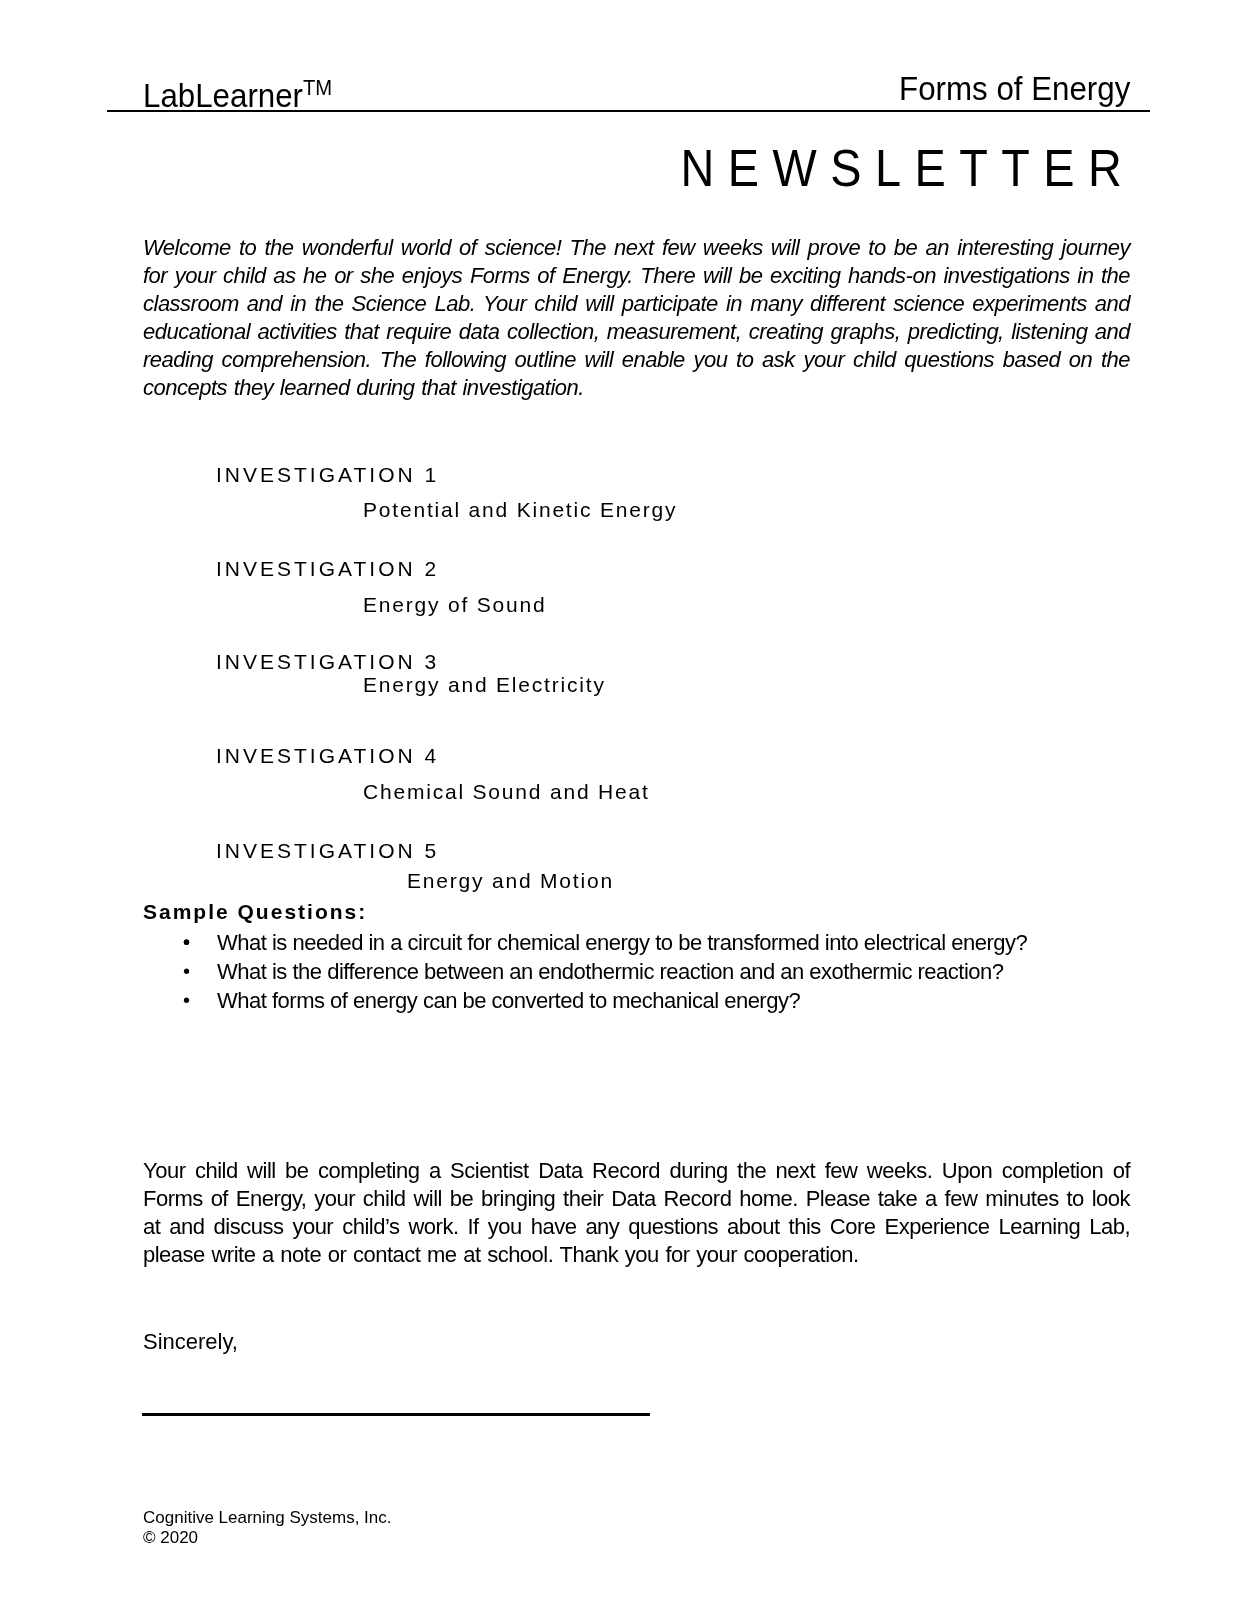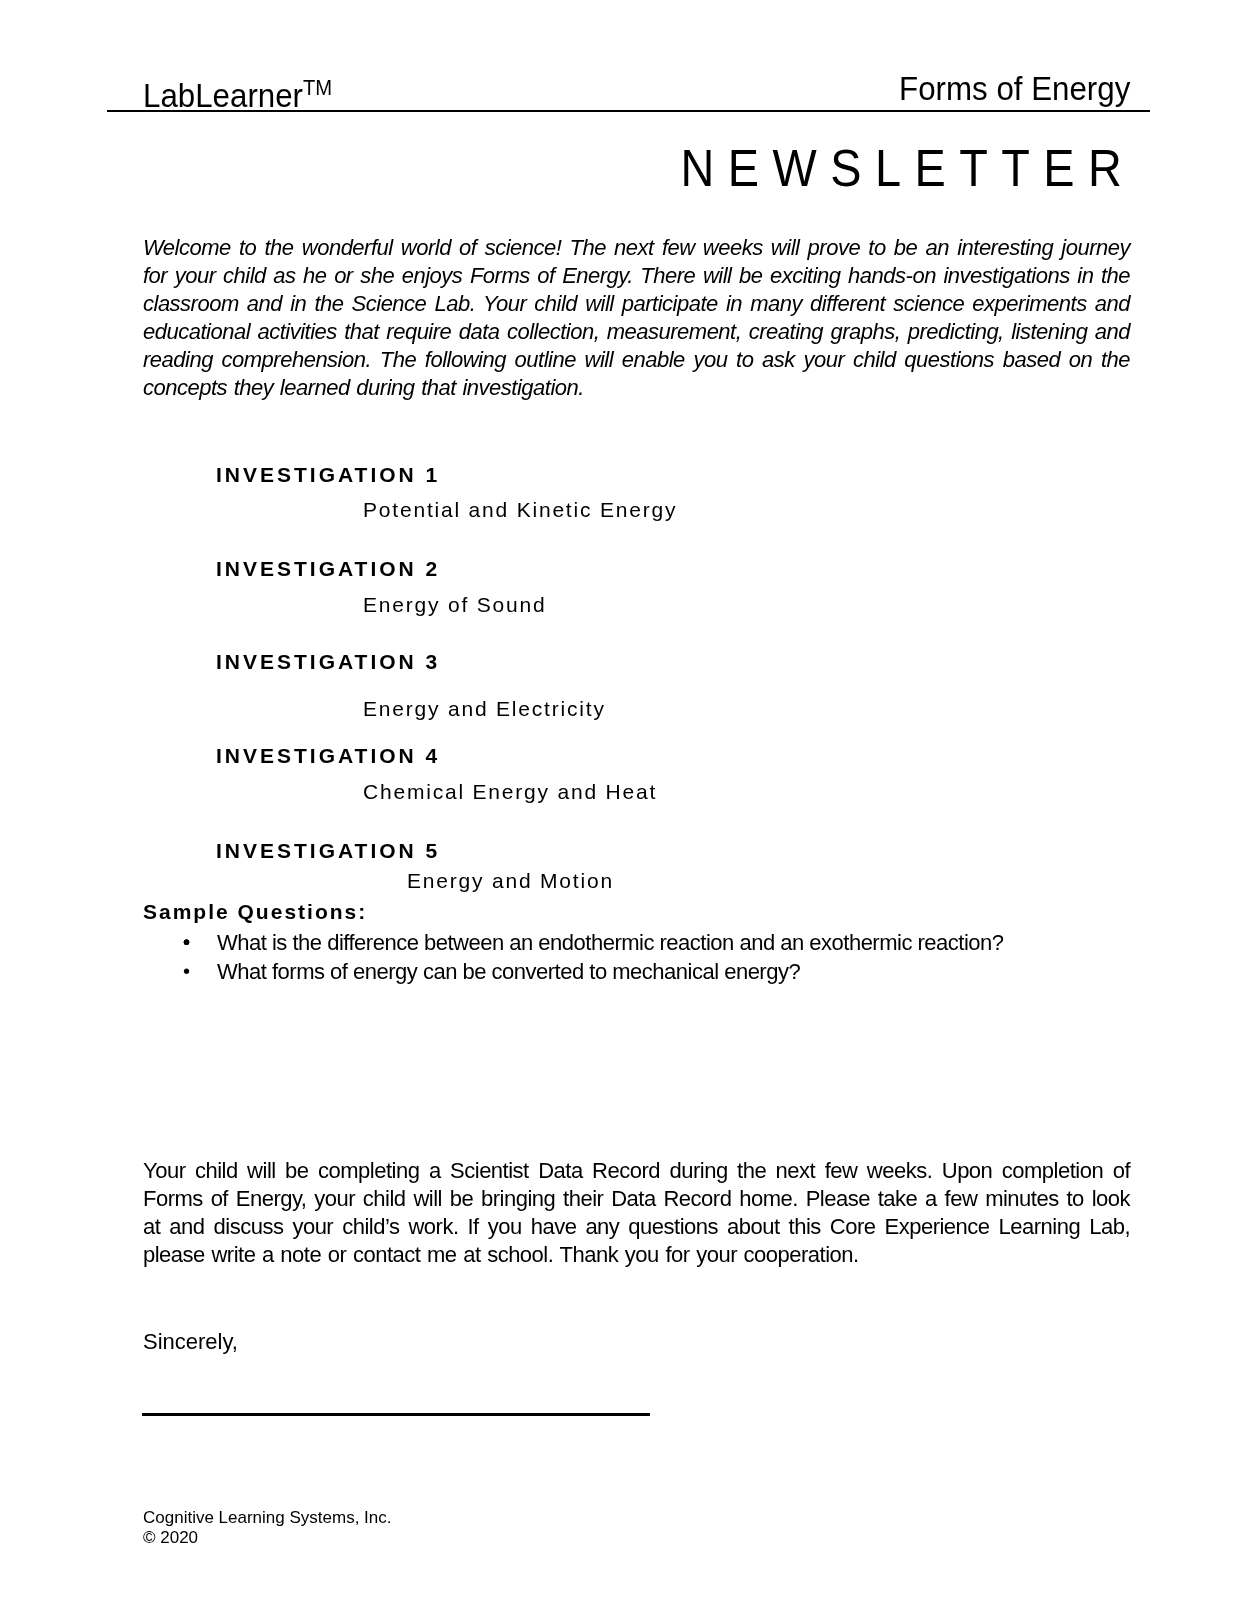--- a/index.html
+++ b/index.html
@@ -23,21 +23,21 @@
 
     .para {
       left: 143px; width: 987px; font-size: 22px; line-height: 28px;
       text-align: justify; text-align-last: left;
       letter-spacing: -0.5px; word-spacing: 1px;
       transform: scaleX(1); 
     }
     .intro { top: 234px; font-style: italic; }
     .closing { top: 1157px; }
 
-    .inv-head { left: 216px; font-size: 21px; font-weight: bold; letter-spacing: 3px; line-height: 26px; }
+    .inv-head { left: 216px; font-size: 21px; font-weight: normal; letter-spacing: 3px; line-height: 26px; }
     .inv-topic { left: 363px; font-size: 21px; letter-spacing: 1.8px; line-height: 26px; }
 
     .sq-head { left: 143px; top: 899px; font-size: 21px; font-weight: bold; letter-spacing: 2px; line-height: 26px; }
     .sq-list { left: 143px; top: 928px; width: 960px; padding: 0; list-style: none; font-size: 22px; line-height: 29px; letter-spacing: -0.5px; }
     .sq-list li { position: relative; padding-left: 74px; }
     .sq-list li .bullet { position: absolute; left: 40px; top: 0; font-size: 20px; }
 
     .sincerely { left: 143px; top: 1328px; font-size: 22px; line-height: 28px; text-align: right; }
     .sig-line { left: 142px; top: 1413px; width: 508px; height: 3px; background: #000; }
 
@@ -55,34 +55,34 @@
 <p class="abs para intro">Welcome to the wonderful world of science!  The next few weeks will prove to be an interesting journey for your child as he or she enjoys Forms of Energy.  There will be exciting hands-on investigations in the classroom and in the Science Lab.  Your child will participate in many different science experiments and educational activities that require data collection, measurement, creating graphs, predicting, listening and reading comprehension.  The following outline will enable you to ask your child questions based on the concepts they learned during that investigation.</p>
 
 <div>
   <div class="abs inv-head" style="top:462px;">INVESTIGATION 1</div>
   <div class="abs inv-topic" style="top:497px;">Potential and Kinetic Energy</div>
 
   <div class="abs inv-head" style="top:556px;">INVESTIGATION 2</div>
   <div class="abs inv-topic" style="top:592px;">Energy of Sound</div>
 
   <div class="abs inv-head" style="top:649px;">INVESTIGATION 3</div>
-  <div class="abs inv-topic" style="top:696px;">Energy and Electricity</div>
+  <div class="abs inv-topic" style="top:672px;">Energy and Electricity</div>
 
   <div class="abs inv-head" style="top:743px;">INVESTIGATION 4</div>
-  <div class="abs inv-topic" style="top:779px;">Chemical Energy and Heat</div>
+  <div class="abs inv-topic" style="top:779px;">Chemical Sound and Heat</div>
 
   <div class="abs inv-head" style="top:838px;">INVESTIGATION 5</div>
   <div class="abs inv-topic" style="top:868px;margin-left:44px;">Energy and Motion</div>
 </div>
 
 <div class="abs sq-head">Sample Questions:</div>
 <ul class="abs sq-list">
   <li><span class="bullet">•</span></li>
   <li><span class="bullet">•</span></li>
-  <li><span class="bullet">•</span></li>
+  <li><span class="bullet">•</span><span>What is needed in a circuit for chemical energy to be transformed into electrical energy?</span></li>
   <li><span class="bullet">•</span><span>What is the difference between an endothermic reaction and an exothermic reaction?</span></li>
   <li><span class="bullet">•</span><span>What forms of energy can be converted to mechanical energy?</span></li>
 </ul>
 
 <p class="abs para closing">Your child will be completing a Scientist Data Record during the next few weeks.  Upon completion of Forms of Energy, your child will be bringing their Data Record home.  Please take a few minutes to look at and discuss your child’s work.  If you have any questions about this Core Experience Learning Lab, please write a note or contact me at school.  Thank you for your cooperation.</p>
 
 <div class="abs sincerely">Sincerely,</div>
 <div class="abs sig-line"></div>
 
 <div class="abs footer">

